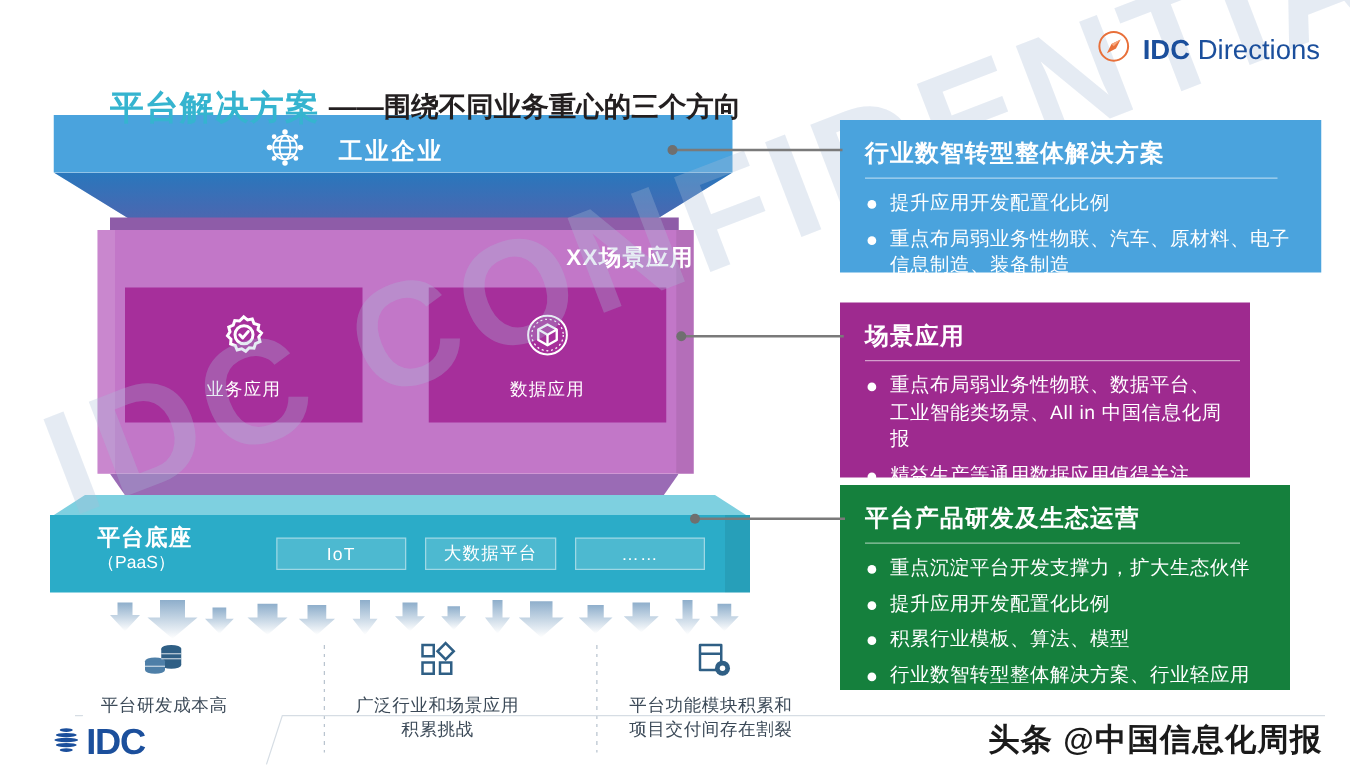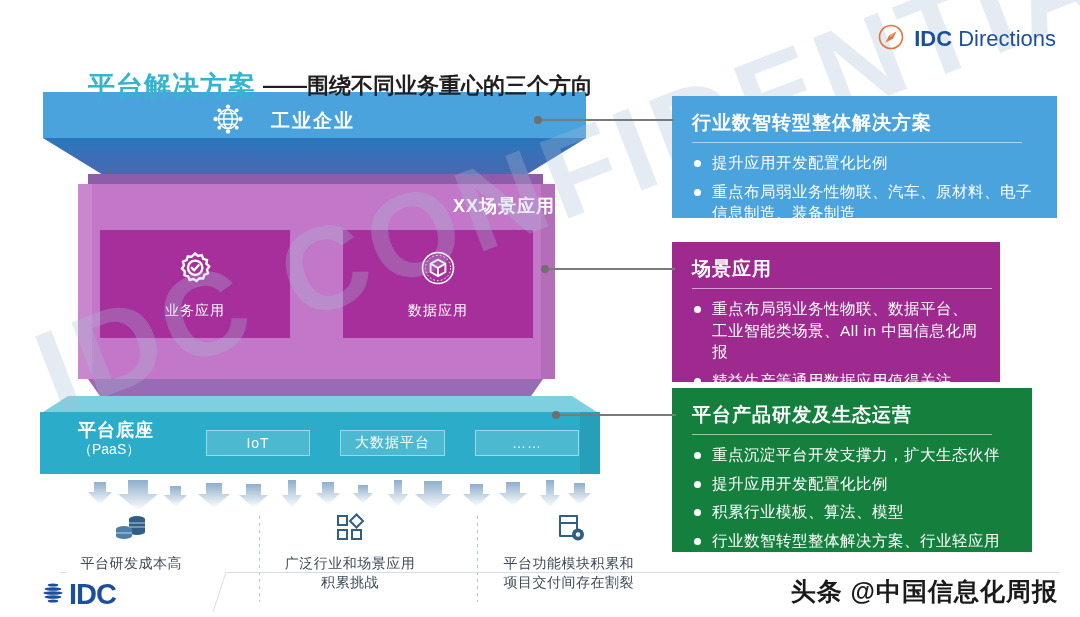--- a/index.html
+++ b/index.html
@@ -111,21 +111,21 @@
   }
   .teal-right-edge {
     position: absolute; left: 540px; top: 320px; width: 20px; height: 62px;
     background: rgba(0,0,0,0.07);
   }
   .teal-label {
     position: absolute; left: 38px; top: 328px; color: #ffffff;
     font-size: 18px; font-weight: 700; line-height: 1.18; letter-spacing: 1px;
   }
   .teal-label .sub { font-size: 14px; font-weight: 400; letter-spacing: 0px; }
-  .teal-tags { position: absolute; left: 166px; top: 338px; display: flex; gap: 30px; }
+  .teal-tags { position: absolute; left: 181px; top: 338px; display: flex; gap: 15px; }
   .ttag {
     min-width: 104px; height: 26px; padding: 0 14px;
     background: rgba(255,255,255,0.16); border: 1px solid rgba(255,255,255,0.45);
     color: #ffffff; font-size: 14px; display: flex; align-items: center; justify-content: center;
     letter-spacing: 1px;
   }
 
   
   .arrows { position: absolute; left: 10px; top: 386px; width: 560px; height: 34px; }
 

